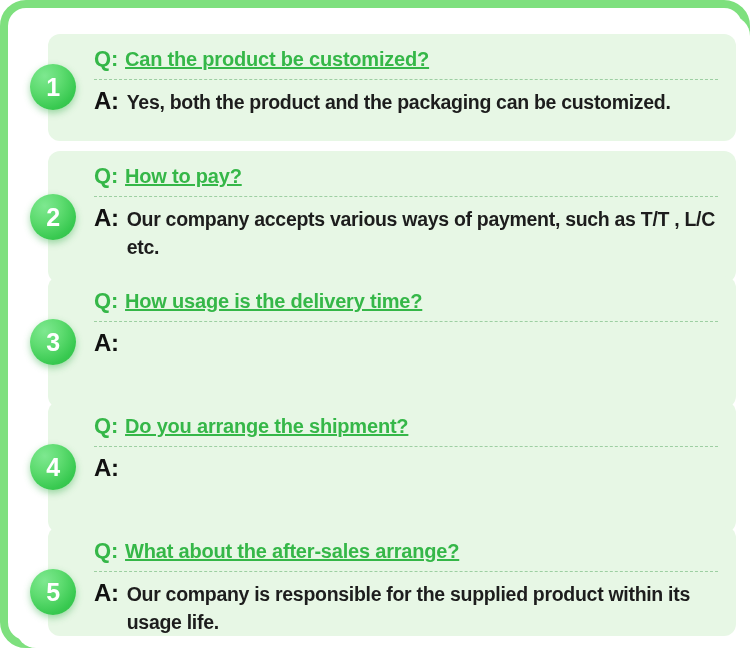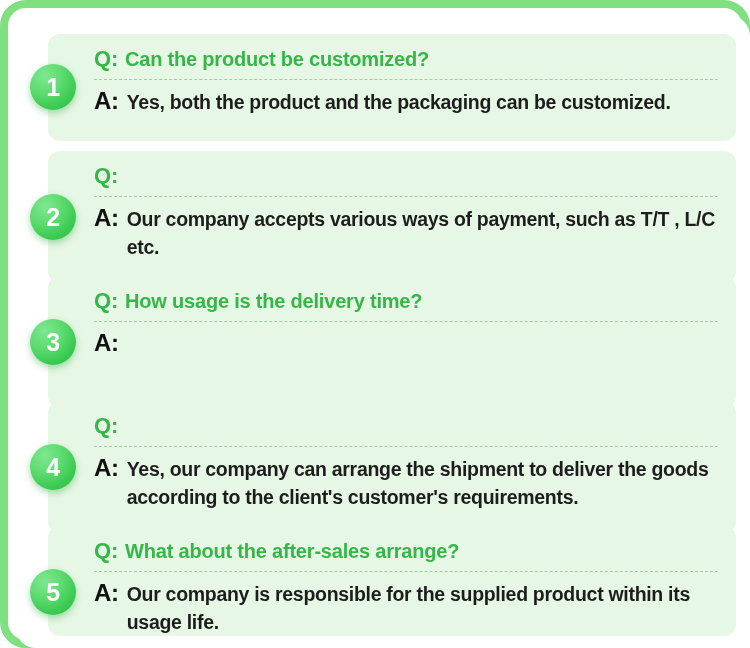--- a/index.html
+++ b/index.html
@@ -96,20 +96,21 @@
   }
   .faq-q-marker {
     flex: 0 0 auto;
     margin-right: 7px;
     font-size: 22px;
     font-weight: bold;
     color: #35b748;
   }
   .faq-q-text {
     flex: 1 1 auto;
+    text-decoration: underline;
   }
 
   
   .faq-divider {
     margin: 5px 0 4px 0;
     border: 0;
     border-top: 1.5px dashed #9dcfa2;
     height: 0;
   }
 
@@ -153,20 +154,21 @@
             <span class="faq-a-text">Yes, both the product and the packaging can be customized.</span>
           </div>
         </div>
         <div class="faq-badge" style="top:30px;">1</div>
       </div>
 
       <div class="faq-item" style="top:135px;">
         <div class="faq-card" style="height:132px;">
           <div class="faq-q">
             <span class="faq-q-marker">Q:</span>
+            <span class="faq-q-text">How to pay?</span>
           </div>
           <hr class="faq-divider">
           <div class="faq-a">
             <span class="faq-a-marker">A:</span>
             <span class="faq-a-text">Our company accepts various ways of payment, such as T/T , L/C etc.</span>
           </div>
         </div>
         <div class="faq-badge" style="top:43px;">2</div>
       </div>
 
@@ -181,25 +183,25 @@
             <span class="faq-a-marker">A:</span>
           </div>
         </div>
         <div class="faq-badge" style="top:43px;">3</div>
       </div>
 
       <div class="faq-item" style="top:385px;">
         <div class="faq-card" style="height:132px;">
           <div class="faq-q">
             <span class="faq-q-marker">Q:</span>
-          </div>
-          <hr class="faq-divider">
-          <div class="faq-a">
-            <span class="faq-a-marker">A:</span>
-            <span class="faq-a-text">Yes, our company can arrange the shipment to deliver the goods according to the client's customer's requirements.</span>
+            <span class="faq-q-text">Do you arrange the shipment?</span>
+          </div>
+          <hr class="faq-divider">
+          <div class="faq-a">
+            <span class="faq-a-marker">A:</span>
           </div>
         </div>
         <div class="faq-badge" style="top:43px;">4</div>
       </div>
 
       <div class="faq-item" style="top:510px;">
         <div class="faq-card" style="height:110px;">
           <div class="faq-q">
             <span class="faq-q-marker">Q:</span>
             <span class="faq-q-text">What about the after-sales arrange?</span>

